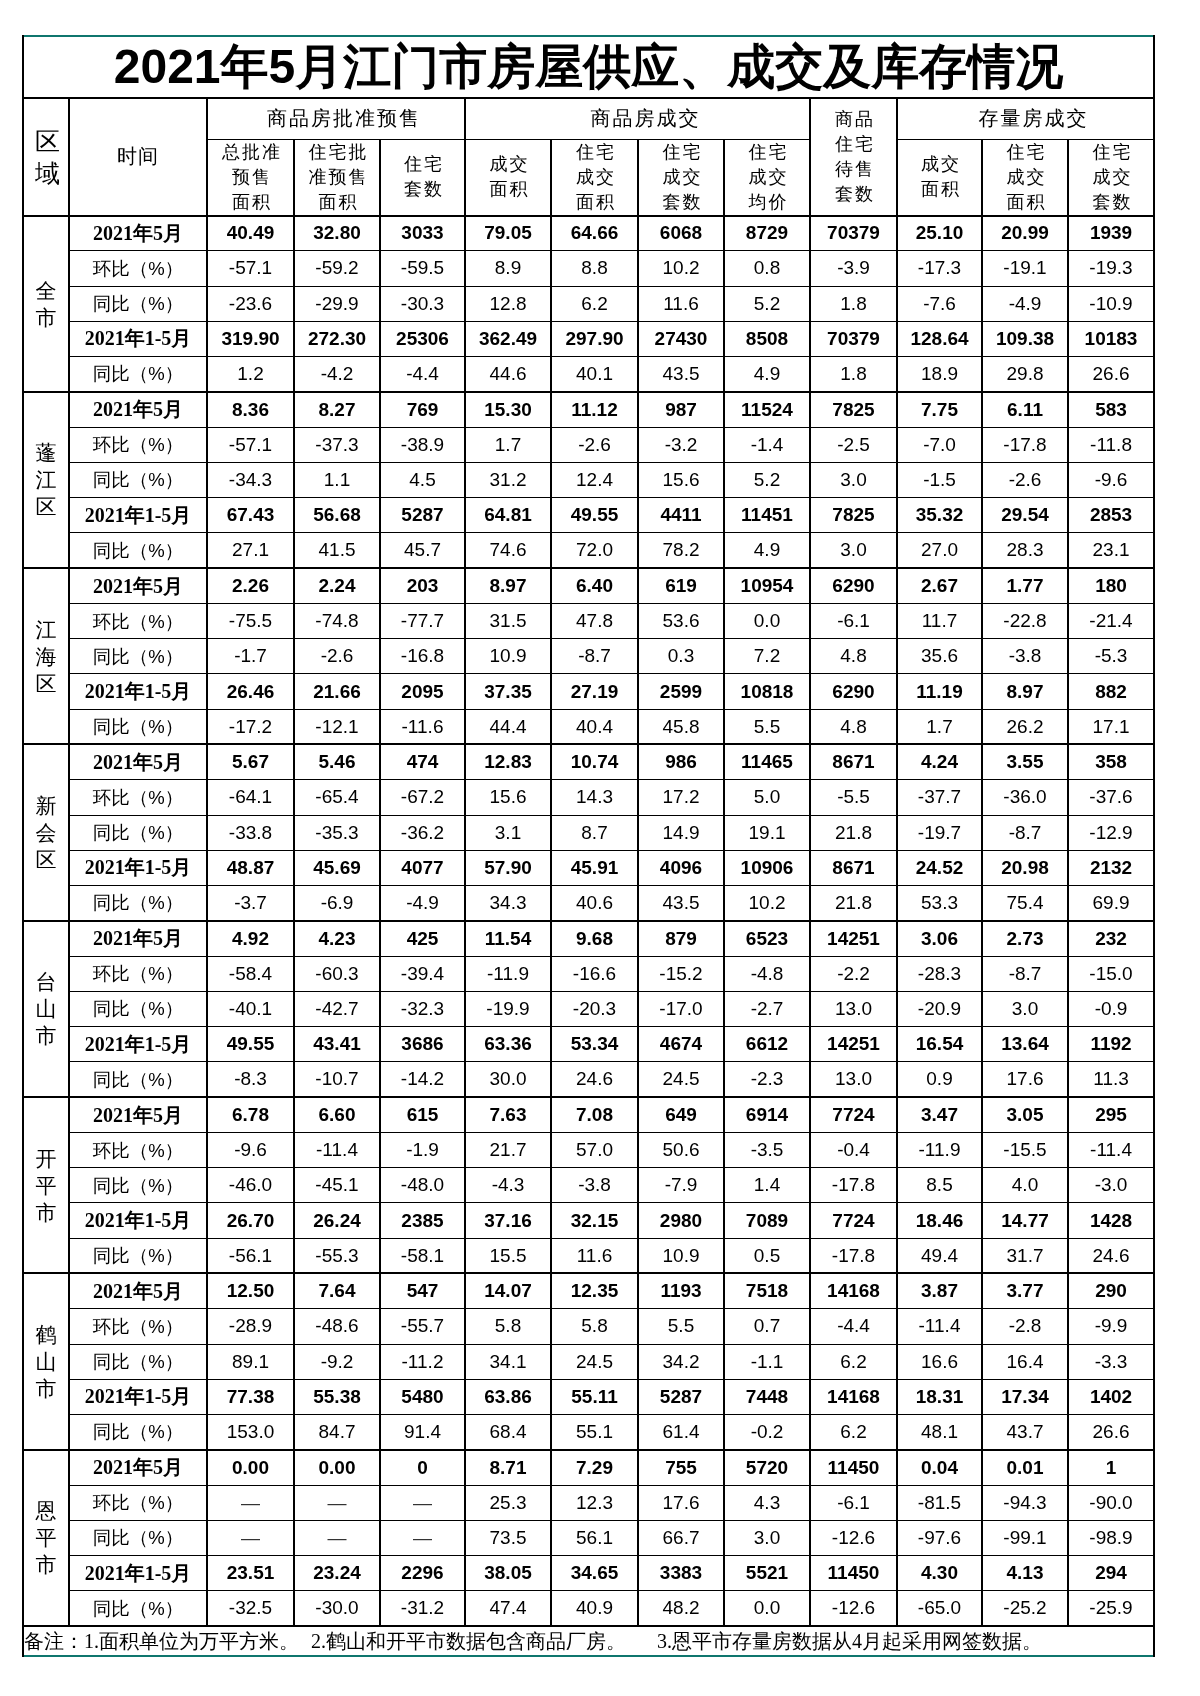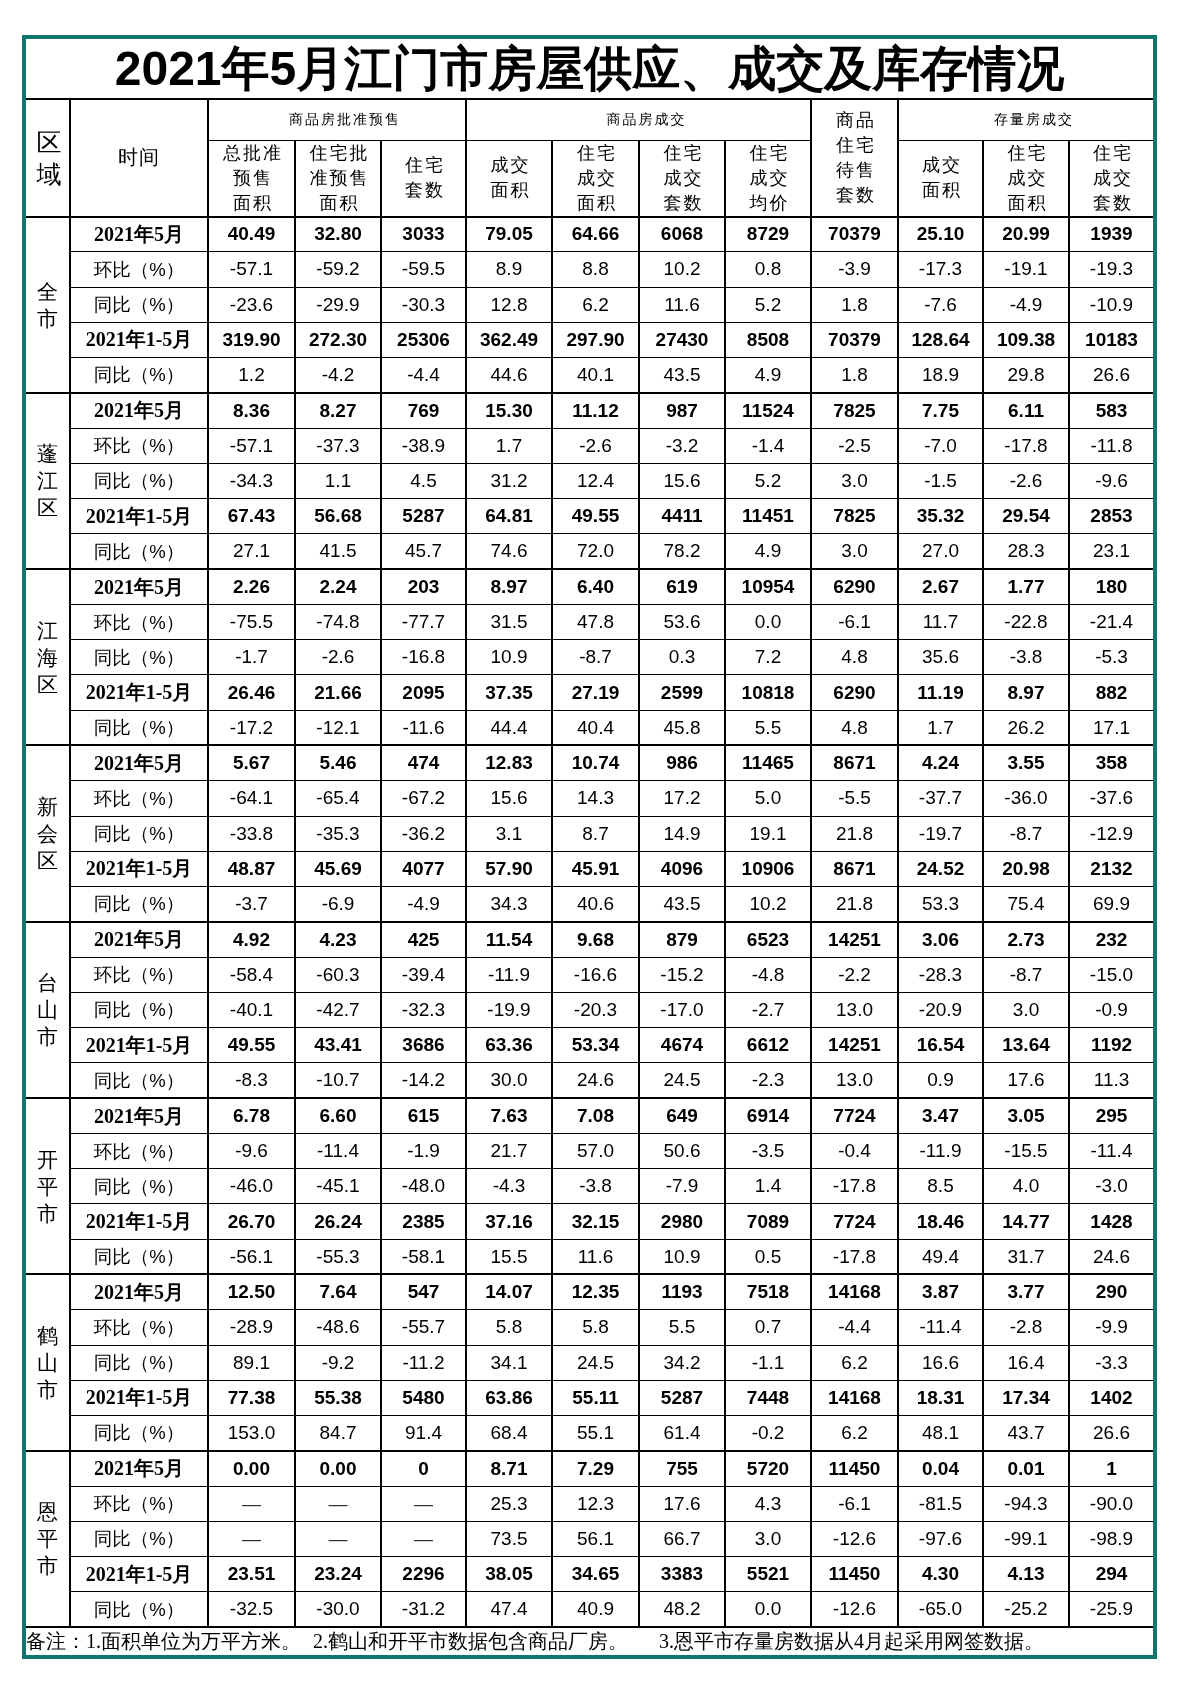--- a/index.html
+++ b/index.html
@@ -4,38 +4,38 @@
 <style>
   html, body { margin: 0; padding: 0; background: #ffffff; }
   body {
     width: 1200px; height: 1696px; position: relative; overflow: hidden;
     color: #000000;
     font-family: "Liberation Sans", "DejaVu Sans", sans-serif;
   }
   .sheet {
     position: absolute; left: 22px; top: 35px; width: 1131px;
     border-collapse: collapse; table-layout: fixed;
-    border: 4px solid #0f766e;
+    border: 2px solid #0f766e;
   }
   .sheet td {
     border-top: 1px solid #000; border-bottom: 1px solid #000;
     border-left: 2px solid #000; border-right: 2px solid #000;
     padding: 0; text-align: center; vertical-align: middle;
     overflow: hidden; white-space: nowrap;
   }
   
   .r-title { height: 62px; }
   .sheet td.title {
     font-size: 48px; font-weight: bold; line-height: 1;
     border-bottom: 2px solid #000;
   }
   
   .r-h1 { height: 41px; }
   .r-h2 { height: 73px; }
-  .sheet td.h-group { font-size: 14px; letter-spacing: 2px; padding-left: 16px; }
+  .sheet td.h-group { font-size: 20px; letter-spacing: 2px; padding-left: 16px; }
   .sheet td.h-sub {
     font-size: 18px; letter-spacing: 2px; line-height: 25px;
     white-space: pre-line; padding-left: 3px;
   }
   .sheet .r-h2 td, .sheet td.h-inv, .sheet td.h-region, .sheet td.h-time { border-bottom: 2px solid #000; }
   .sheet td.h-time { font-size: 20px; letter-spacing: 1px; }
   .vtext { display: inline-block; white-space: normal; word-break: break-all; text-align: center; vertical-align: middle; }
   .h-region .vtext { width: 22px; font-size: 25px; line-height: 32px; }
   .region-cell .vtext { width: 23px; font-size: 21px; line-height: 27px; }
   

